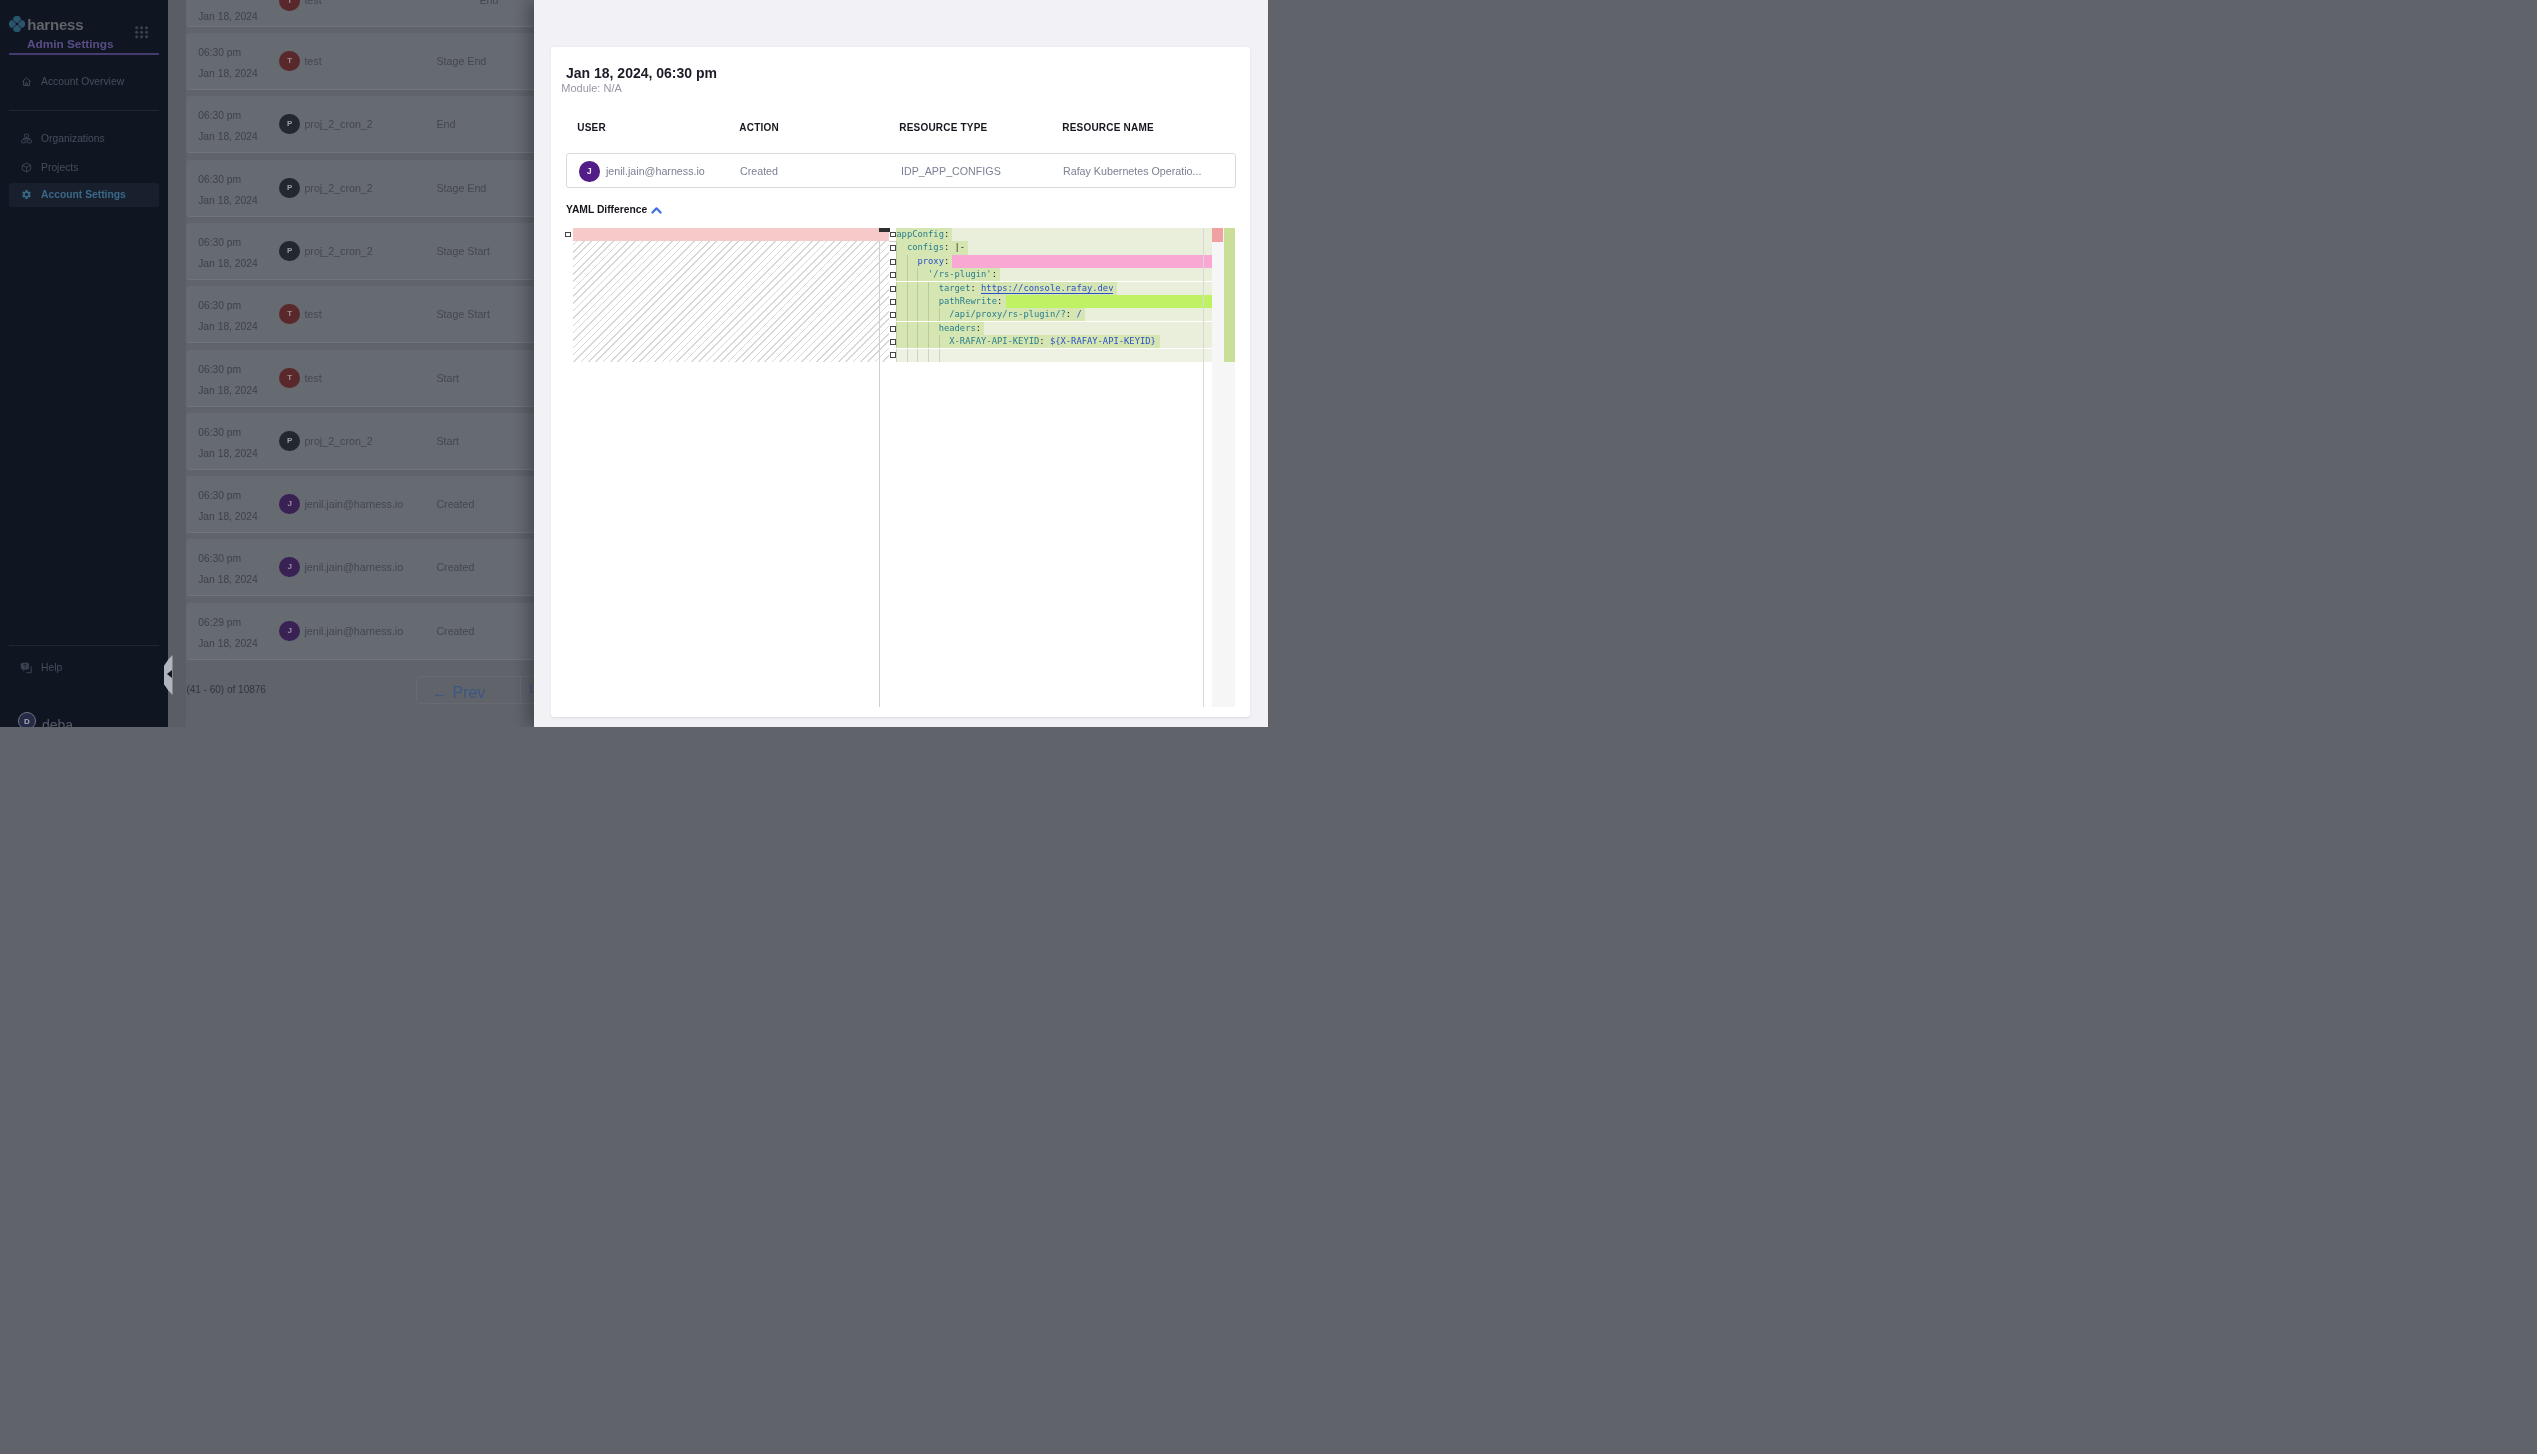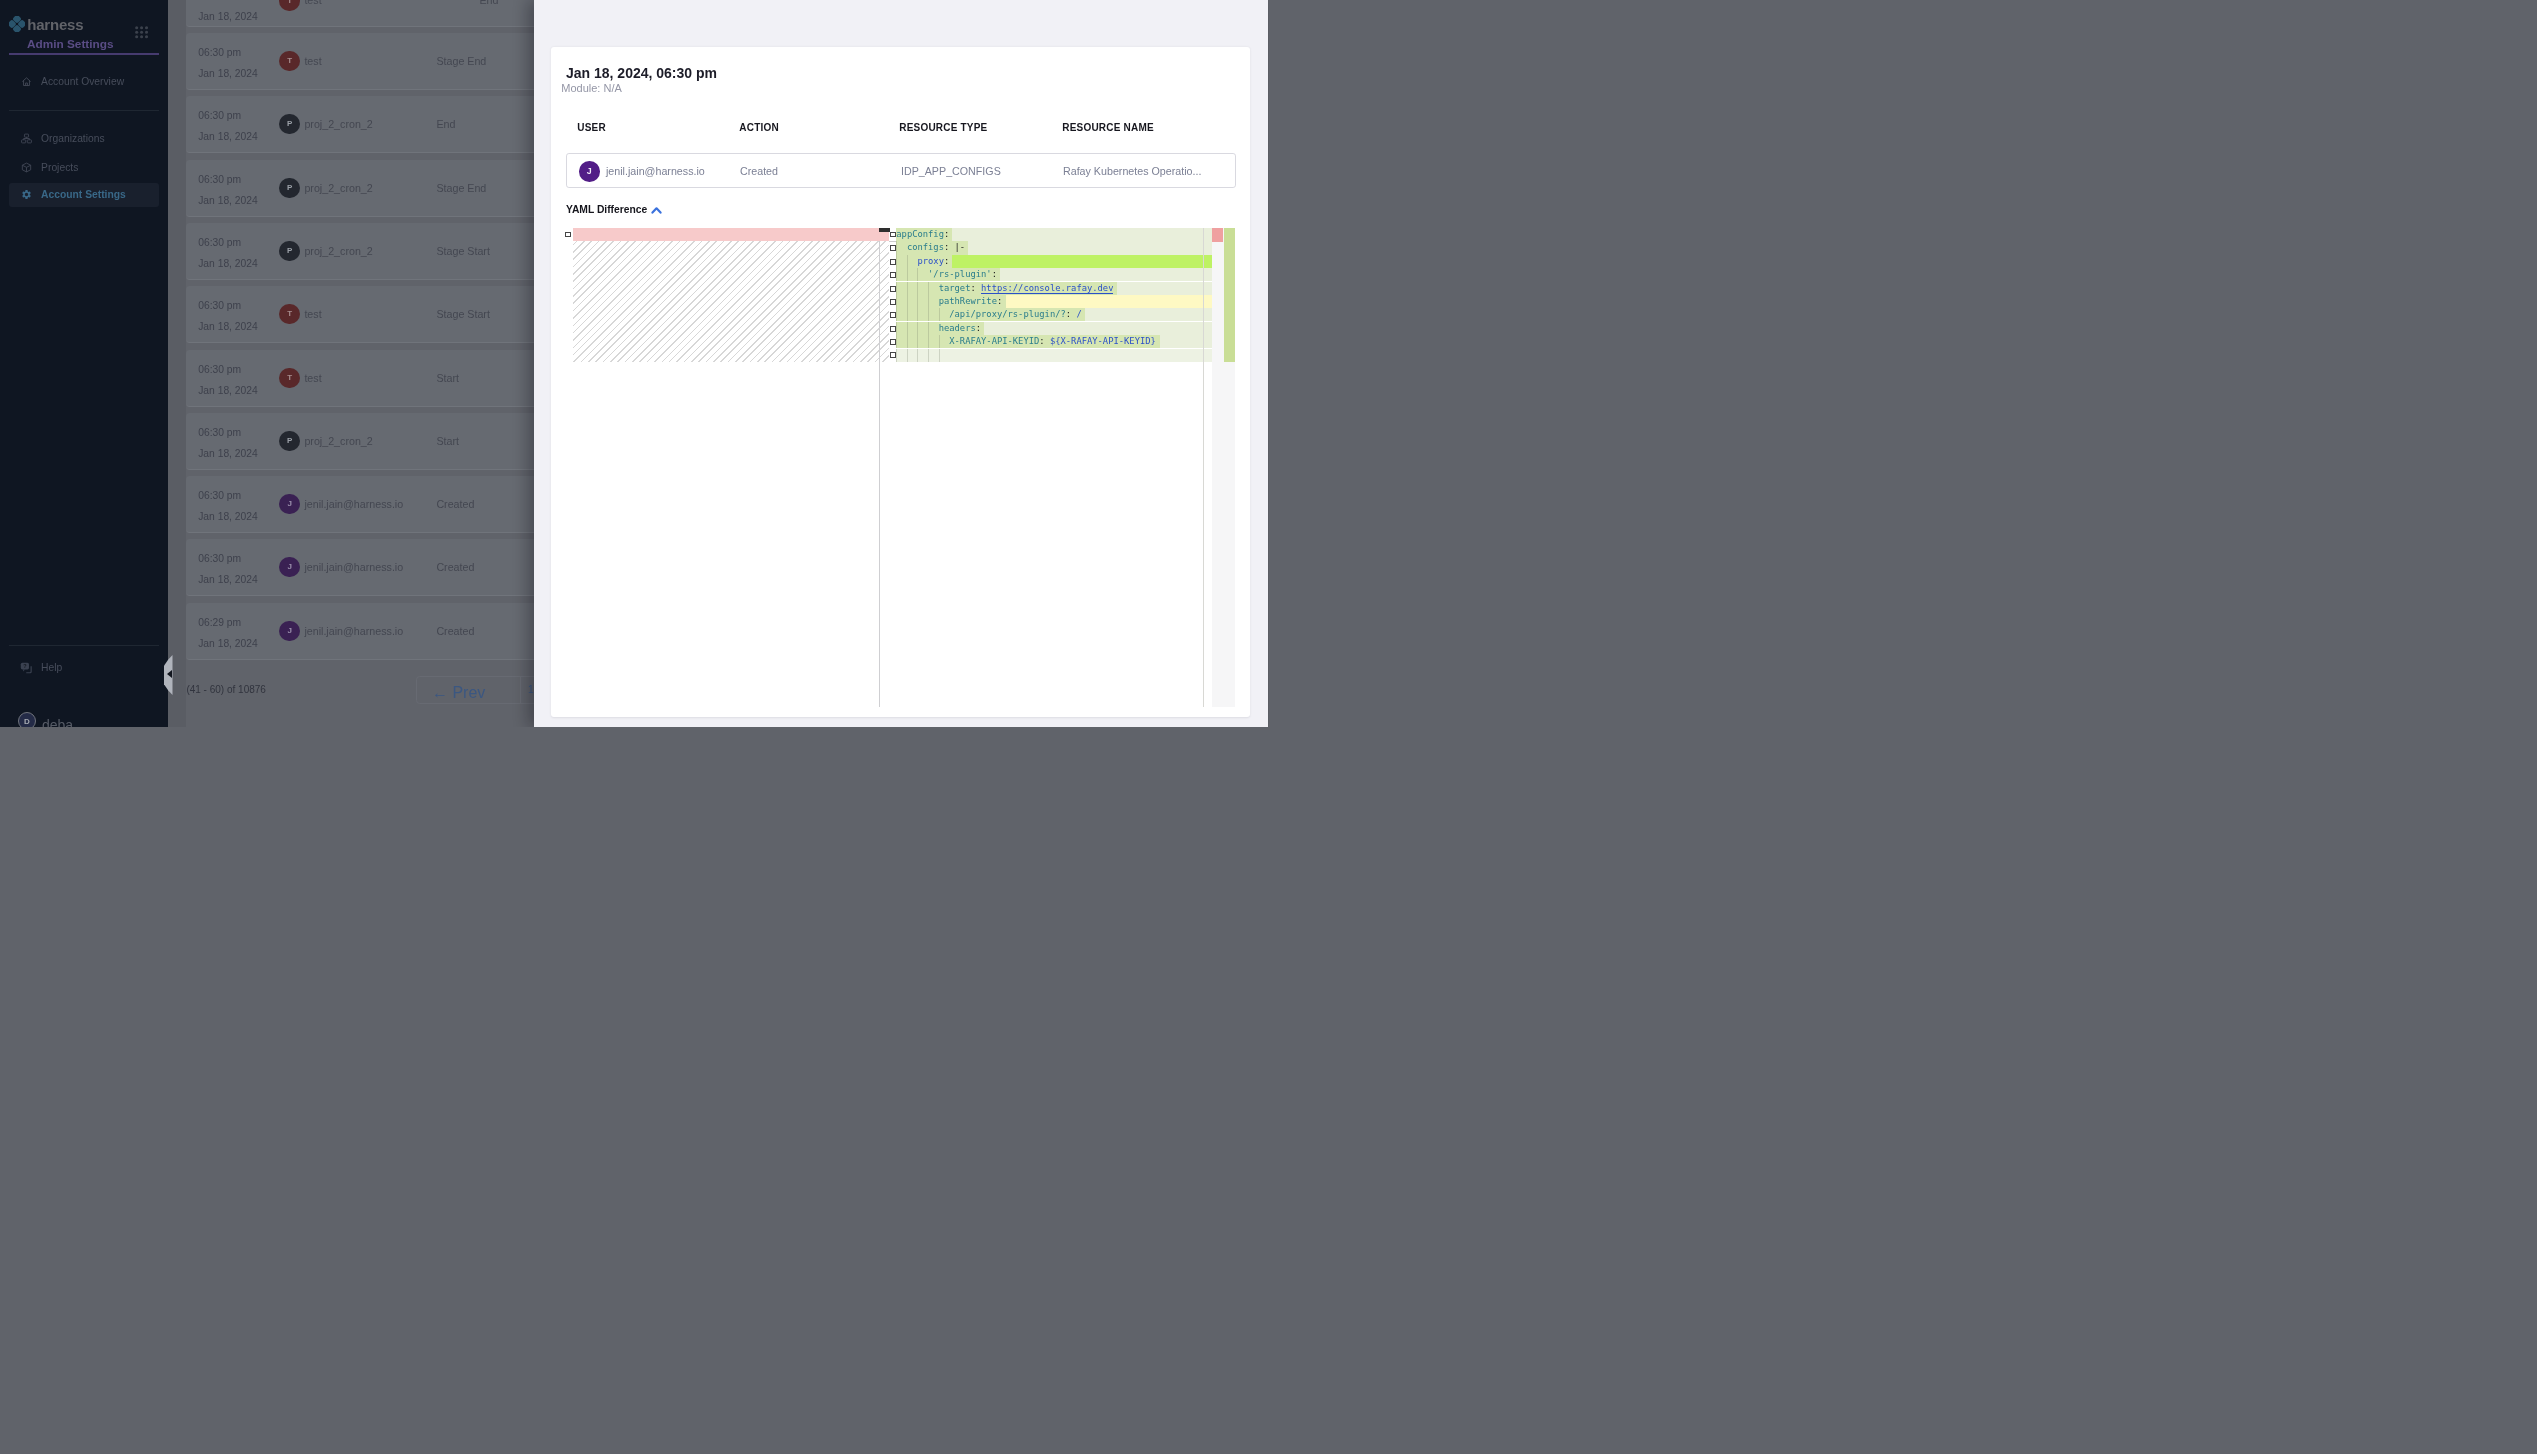--- a/index.html
+++ b/index.html
@@ -278,42 +278,42 @@
       <div id="code-rows">
           <div class="code-row" style="top: 0px; background: rgb(233, 239, 219);">
             <div class="char-bg" style="width:56px"></div>
             <div class="code-text"><span class="tk-k">appConfig</span><span class="tk-p">:</span></div>
           </div>
           <div class="code-row" style="top: 13.4px; background: rgb(233, 239, 219);">
             <div class="char-bg" style="width:72px"></div>
             <div class="guide" style="left:0px"></div>
             <div class="code-text"><span class="tk-s">  </span><span class="tk-k">configs</span><span class="tk-p">:</span><span class="tk-s"> </span><span class="tk-p">|-</span></div>
           </div>
-          <div class="code-row" style="top: 27px; background: #bef264; text-decoration: underline;">
+          <div class="code-row" style="top: 27px; background: #f9a8d4; text-decoration: underline;">
             <div class="char-bg" style="width:56px"></div>
             <div class="guide" style="left:0px"></div>
             <div class="guide" style="left:10.6px"></div>
             <div class="code-text"><span class="tk-s">    </span><span class="tk-v">proxy</span><span class="tk-p">:</span></div>
           </div>
           <div class="code-row" style="top: 40px; background: rgb(233, 239, 219);">
             <div class="char-bg" style="width:104px"></div>
             <div class="guide" style="left:0px"></div>
             <div class="guide" style="left:10.6px"></div>
             <div class="guide" style="left:21px"></div>
             <div class="code-text"><span class="tk-s">      </span><span class="tk-k">'/rs-plugin'</span><span class="tk-p">:</span></div>
           </div>
           <div class="code-row" style="top: 54px; background: rgb(233, 239, 219);">
             <div class="char-bg" style="width:221px"></div>
             <div class="guide" style="left:0px"></div>
             <div class="guide" style="left:10.6px"></div>
             <div class="guide" style="left:21px"></div>
             <div class="guide" style="left:32px"></div>
             <div class="code-text"><span class="tk-s">        </span><span class="tk-k">target</span><span class="tk-p">:</span><span class="tk-s"> </span><span class="tk-link">https://console.rafay.dev</span></div>
           </div>
-          <div class="code-row" style="top: 67px; background: #fef9c3;">
+          <div class="code-row" style="top: 67px; background: #bef264;">
             <div class="char-bg" style="width:110px"></div>
             <div class="guide" style="left:0px"></div>
             <div class="guide" style="left:10.6px"></div>
             <div class="guide" style="left:21px"></div>
             <div class="guide" style="left:32px"></div>
             <div class="code-text"><span class="tk-s">        </span><span class="tk-k">pathRewrite</span><span class="tk-p">:</span></div>
           </div>
           <div class="code-row" style="top: 80px; background: rgb(233, 239, 219);">
             <div class="char-bg" style="width:189px"></div>
             <div class="guide" style="left:0px"></div>

